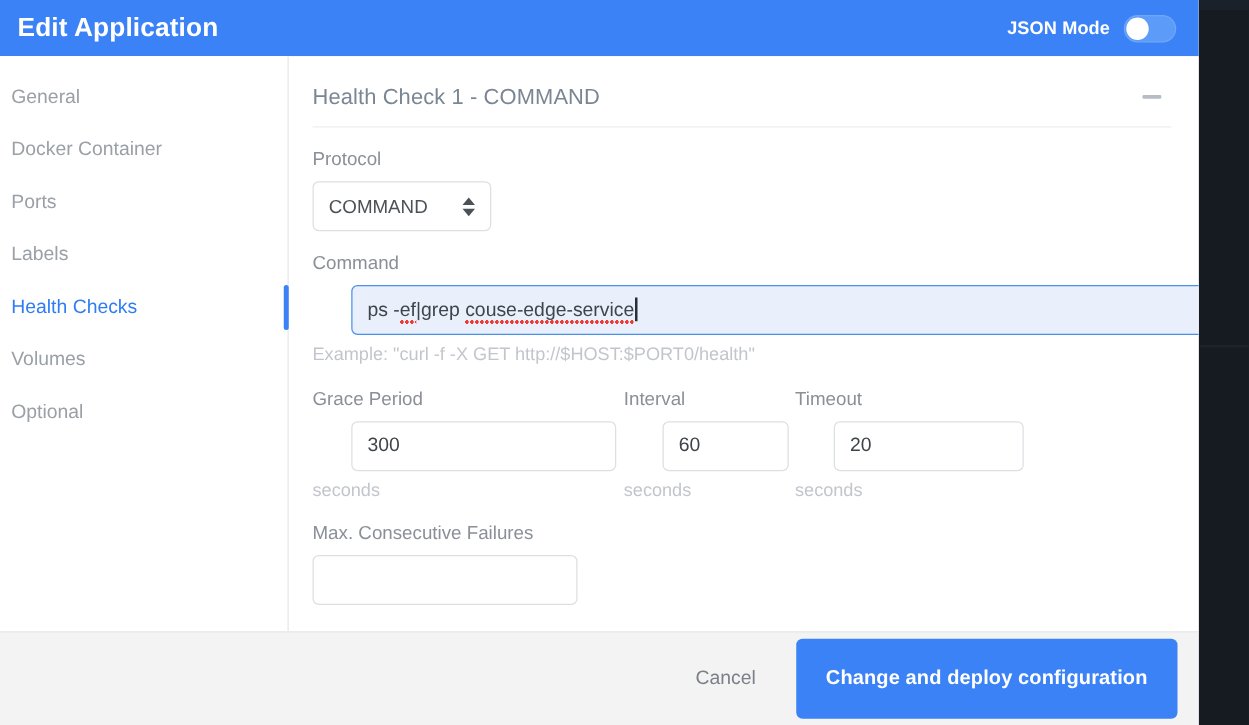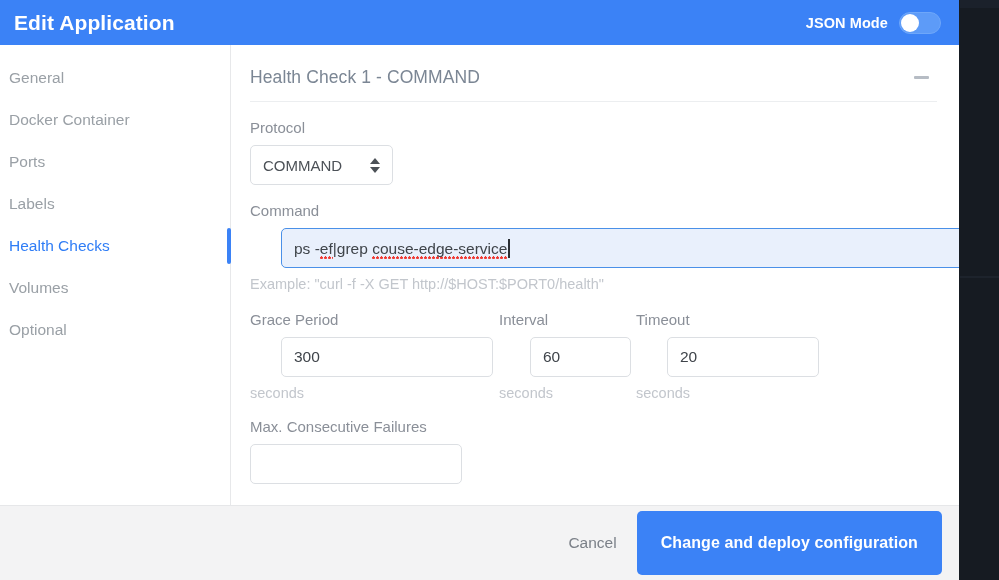--- a/index.html
+++ b/index.html
@@ -281,21 +281,21 @@
   
   .modal-footer {
     height: 75px;
     min-height: 75px;
     background: #f3f3f4;
     border-top: 1px solid #e6e7e9;
     display: flex;
     align-items: center;
     justify-content: flex-end;
     padding-right: 17px;
-    gap: 16px;
+    gap: 28px;
     box-sizing: border-box;
   }
   .cancel-btn {
     font-size: 15.5px;
     color: #7b8088;
     background: none;
     border: none;
     padding: 6px 4px;
     font-family: inherit;
   }

